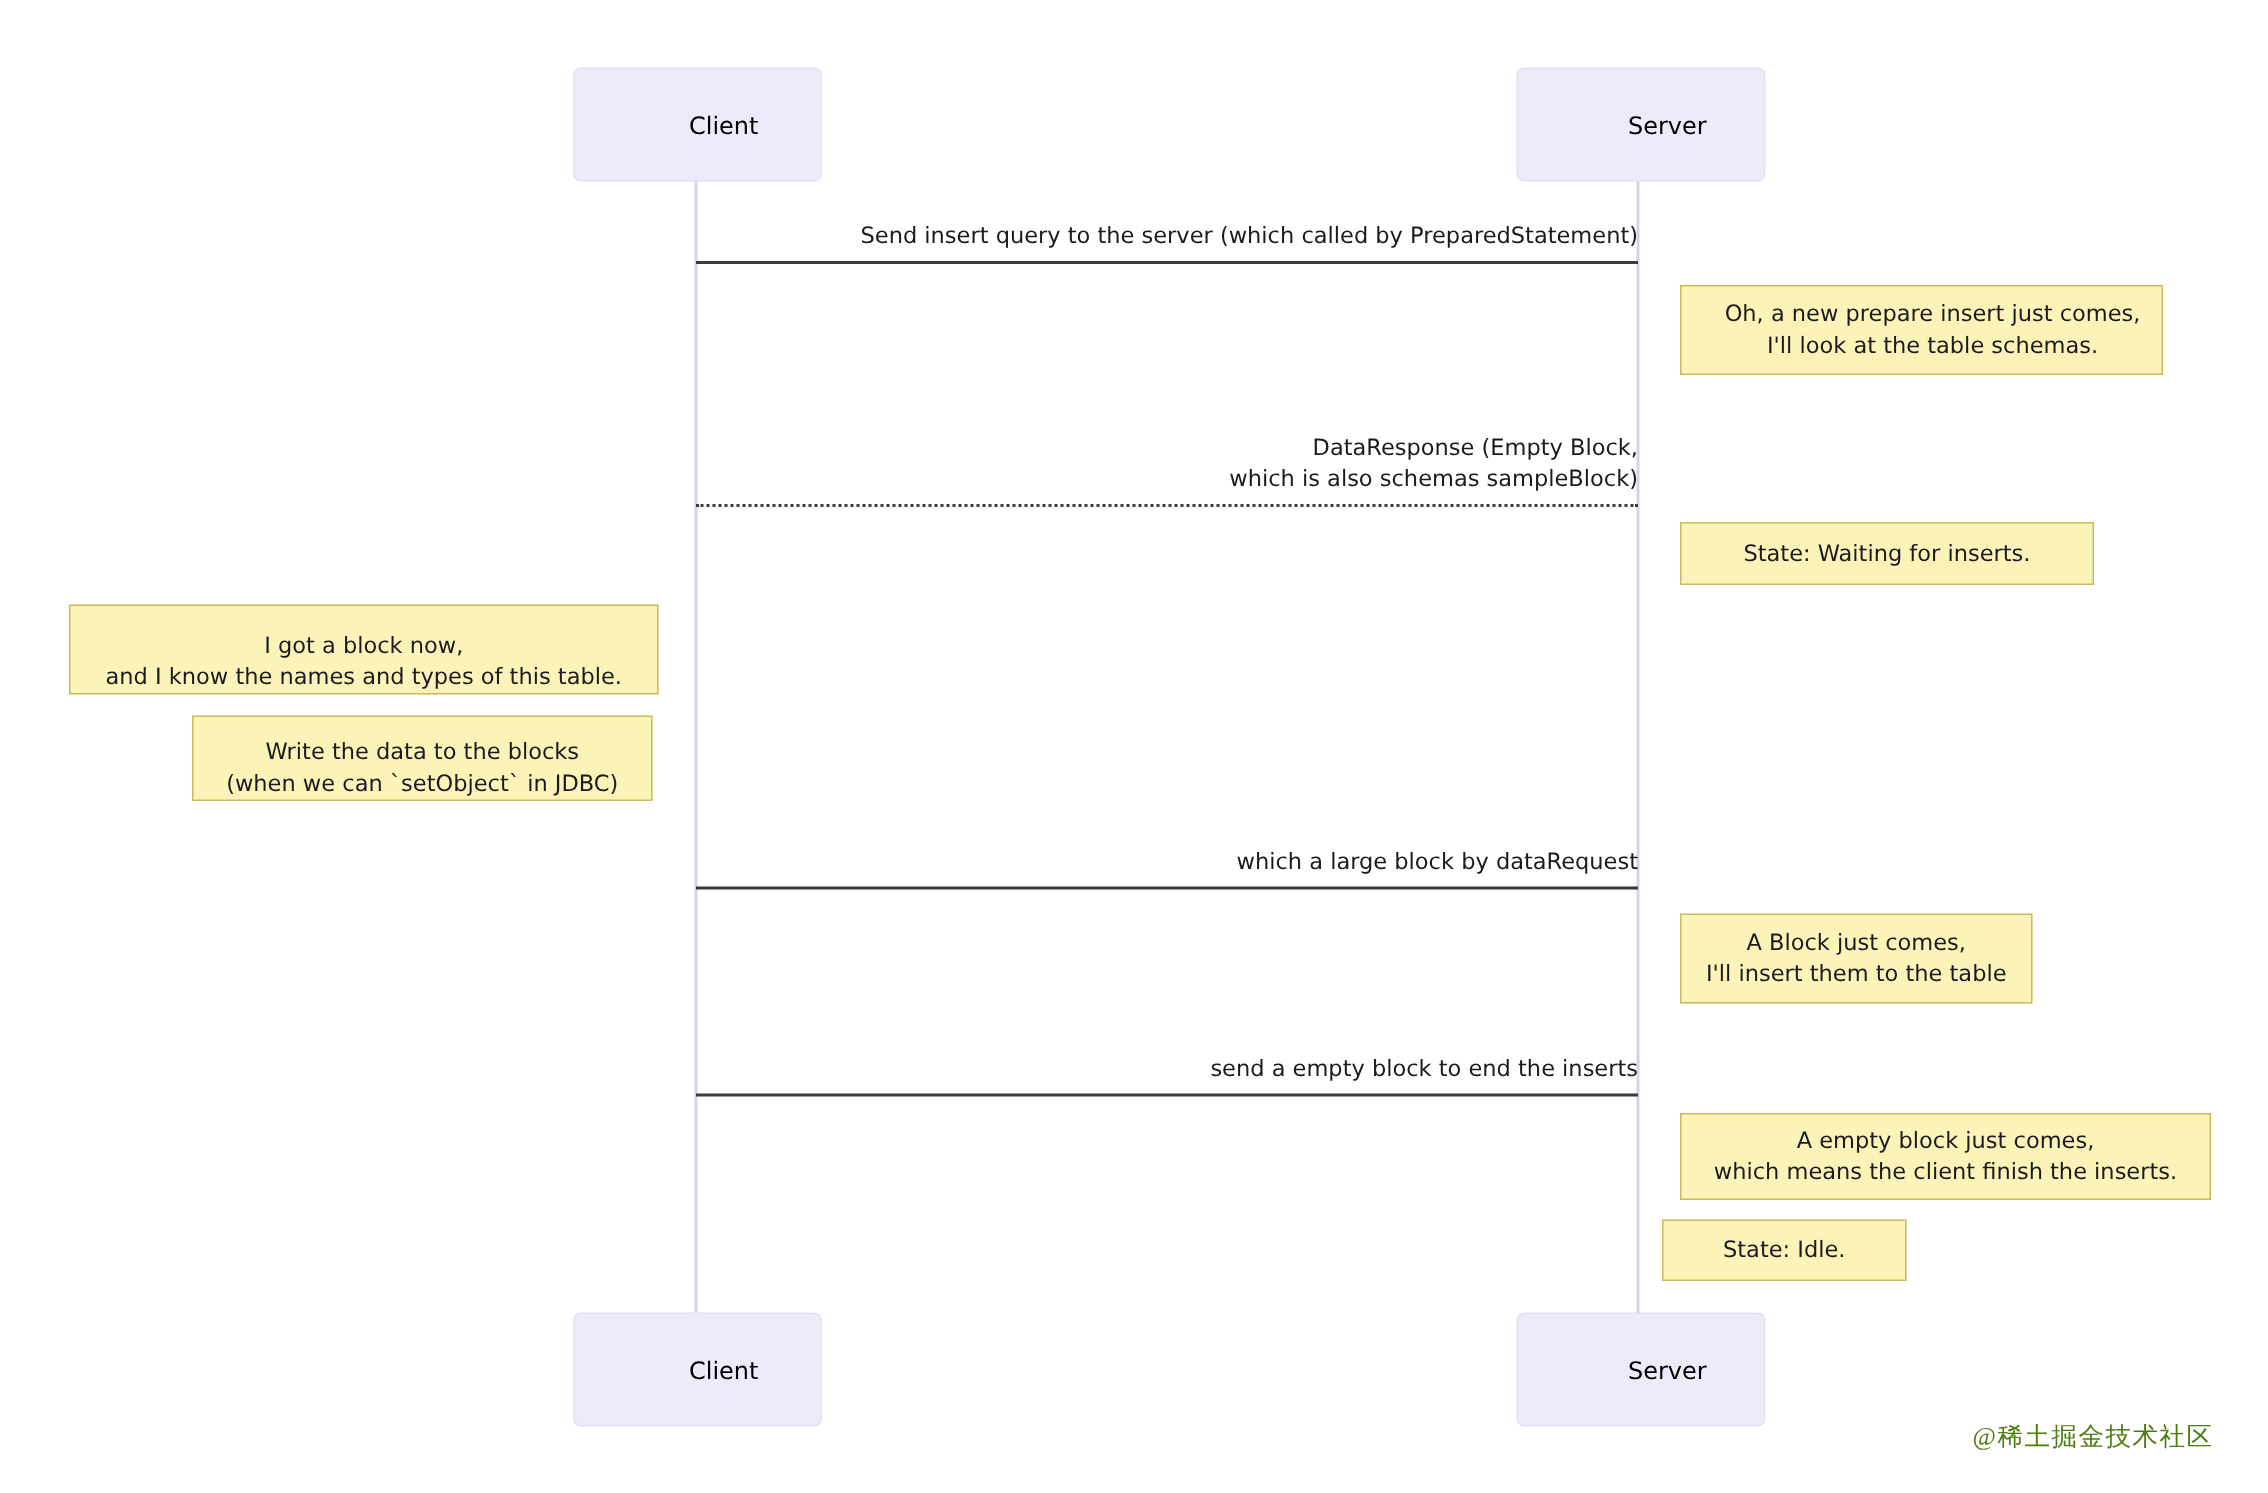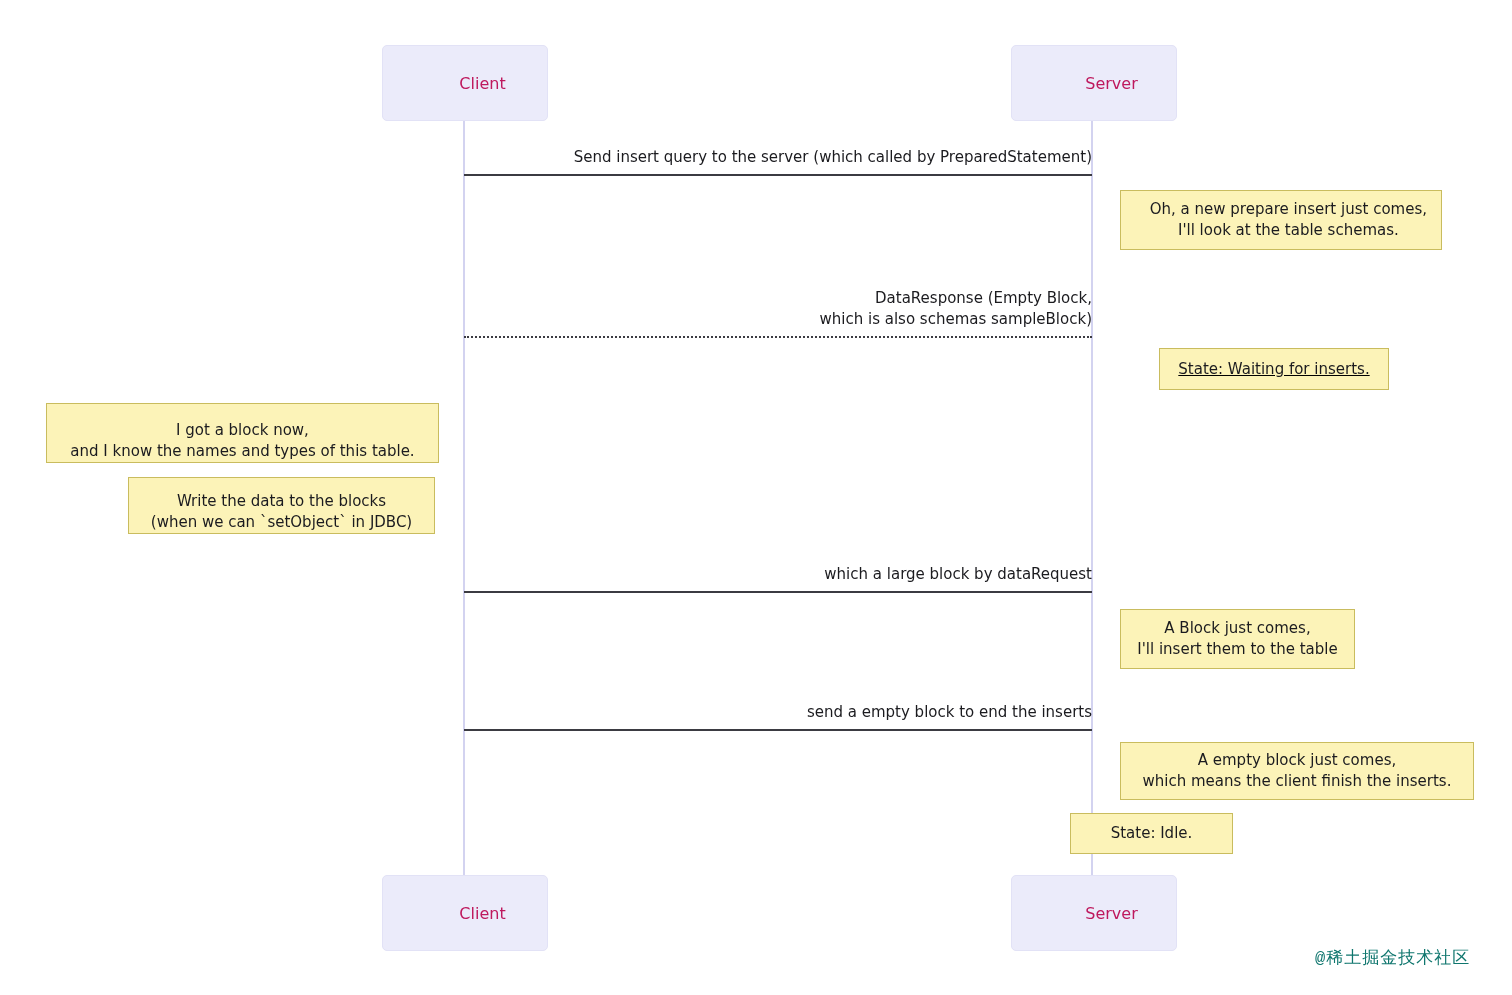--- a/index.html
+++ b/index.html
@@ -30,21 +30,21 @@
     position: absolute;
     background: #ebebfa;
     border: 1px solid #e2e2f6;
     border-radius: 5px;
     display: flex;
     align-items: center;
     justify-content: center;
   }
   .actor-label {
     font-size: 16px;
-    color: #be185d;
+    color: #000000;
     font-family: "DejaVu Sans", sans-serif;
     margin-left: 35px;
   }
 
   
   .msg {
     position: absolute;
     height: 0;
   }
   .msg-line {
@@ -87,23 +87,23 @@
     line-height: 21px;
     color: #1b1b1f;
     white-space: pre-line;
     padding: 0 14px;
   }
 
   
   .watermark {
     position: absolute;
     font-size: 17px;
-    color: #0f766e;
+    color: #4d7c0f;
     letter-spacing: 1px;
-    font-family: Liberation Mono, monospace;
+    font-family: Liberation Serif, serif;
     white-space: nowrap;
     text-align: center;
   }
 </style>
 </head>
 <body>
 
 <div id="canvas">
 
   <div class="lifeline" style="left:463px; top:120px; height:758px;"></div>
@@ -142,21 +142,21 @@
   <div class="msg" style="left:464px; top:729px; width:628px;">
     <div class="msg-label above">send a empty block to end the inserts</div>
     <div class="msg-line"></div>
   </div>
 
   <div class="note" style="left:1120px; top:190px; width:322px; height:60px;justify-content:flex-end;">
     <span class="note-text">Oh, a new prepare insert just comes,
 I'll look at the table schemas.</span>
   </div>
 
-  <div class="note" style="left:1159px; top:348px; width:230px; height:42px;text-decoration:underline;">
+  <div class="note" style="left:1120px; top:348px; width:276px; height:42px;">
     <span class="note-text">State: Waiting for inserts.</span>
   </div>
 
   <div class="note" style="left:46px; top:403px; width:393px; height:60px;align-items:flex-end;">
     <span class="note-text">I got a block now,
 and I know the names and types of this table.</span>
   </div>
 
   <div class="note" style="left:128px; top:477px; width:307px; height:57px;align-items:flex-end;">
     <span class="note-text">Write the data to the blocks
@@ -166,19 +166,19 @@
   <div class="note" style="left:1120px; top:609px; width:235px; height:60px;">
     <span class="note-text">A Block just comes,
 I'll insert them to the table</span>
   </div>
 
   <div class="note" style="left:1120px; top:742px; width:354px; height:58px;">
     <span class="note-text">A empty block just comes,
 which means the client finish the inserts.</span>
   </div>
 
-  <div class="note" style="left:1070px; top:813px; width:163px; height:41px;">
+  <div class="note" style="left:1108px; top:813px; width:163px; height:41px;">
     <span class="note-text">State: Idle.</span>
   </div>
 
   <div class="watermark" style="left:1315px; top:946px;">@稀土掘金技术社区</div>
 
 </div>
 
 </body></html>

